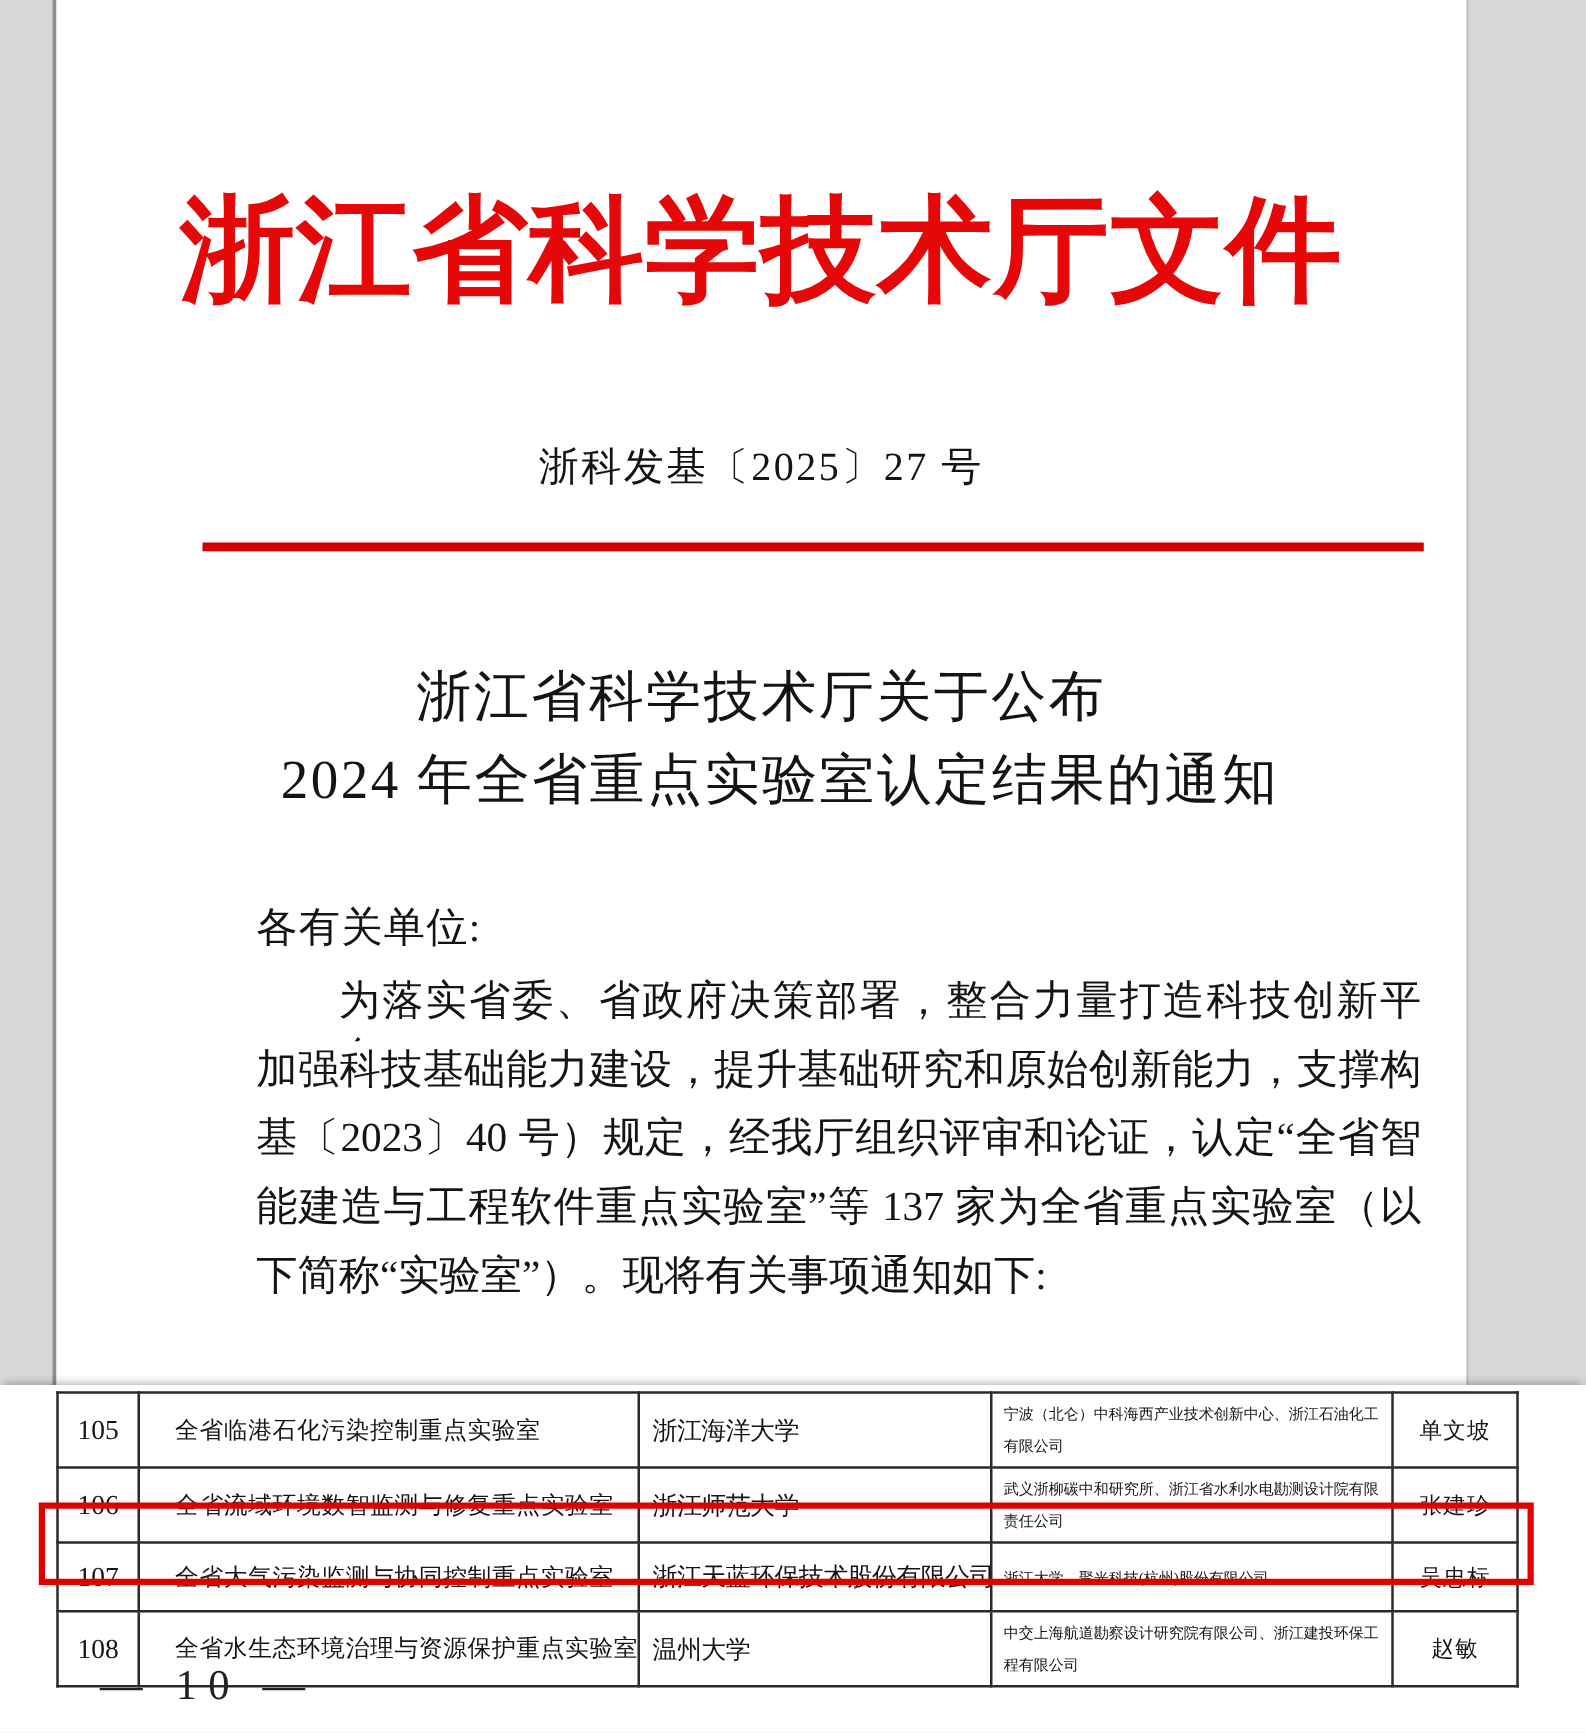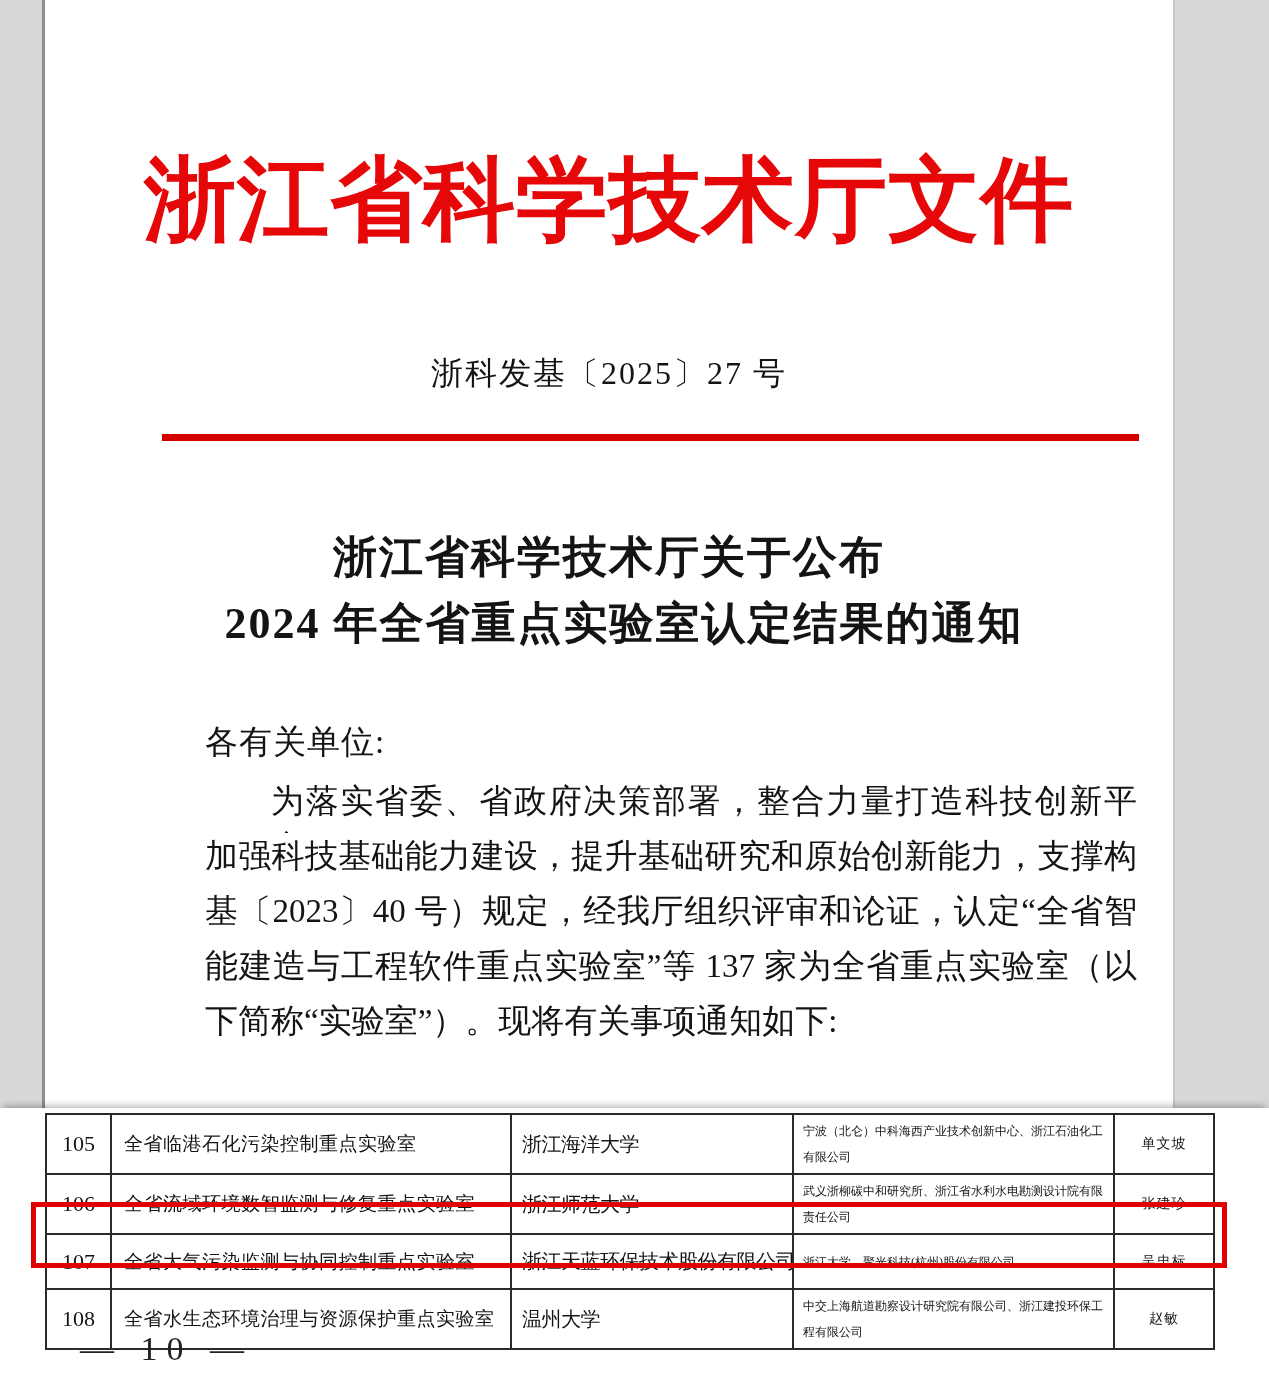--- a/index.html
+++ b/index.html
@@ -28,21 +28,21 @@
   .doc-number {
     position:absolute; left:0; top:352px; width:100%;
     text-align:center; font-size:32px; letter-spacing:2px;
   }
   .red-rule {
     position:absolute; left:117px; top:434px; width:977px; height:7px;
     background:#d40000;
   }
   .notice-title { 
     position:absolute; left:0; width:100%;
-    text-align:center; font-size:44px; font-weight:bold; letter-spacing:2px;
+    text-align:center; font-size:44px; font-weight:normal; letter-spacing:2px;
     white-space:nowrap;
   }
   .notice-title.l1 { top:528px; }
   .notice-title.l2 { top:594px;padding-left:30px; }
   .salutation {
     position:absolute; left:160px; top:720px;
     font-size:33px; letter-spacing:1px;
   }
   .body-block {
     position:absolute; left:160px; top:778px; width:932px;
@@ -71,24 +71,24 @@
     border:2px solid #2b2b2b;
     vertical-align:middle;
     font-size:20px;
   }
   .col-no   { width:65px; }
   .col-lab  { width:400px; }
   .col-unit { width:282px; }
   .col-part { width:321px; }
   .col-dir  { width:100px; }
   td.c-no  { text-align:center; font-size:22px; }
-  td.c-lab { padding-left:12px; font-size:19px; white-space:nowrap; letter-spacing:0.5px; }
+  td.c-lab { padding-left:28px; font-size:19px; white-space:nowrap; letter-spacing:0.5px; }
   td.c-unit{ padding-left:10px; font-size:20px; white-space:nowrap; letter-spacing:-0.5px; }
   td.c-part{ padding:3px 6px 3px 9px; font-size:12px; line-height:26px; }
-  td.c-dir { text-align:center; font-size:14px; letter-spacing:1px; }
+  td.c-dir { text-align:center; font-size:18px; letter-spacing:1px; }
   tr.r105 { height:49px;margin-left:15px; } tr.r106 { height:45px; }
   tr.r107 { height:55px;margin-top:26px; } tr.r108 { height:47px; }
 
   .highlight-box {
     position:absolute; left:31px; top:94px; width:1196px; height:66px;
     border:5px solid #e10000;
     pointer-events:none;
   }
   .page-num {
     position:absolute; left:80px; top:222px;

